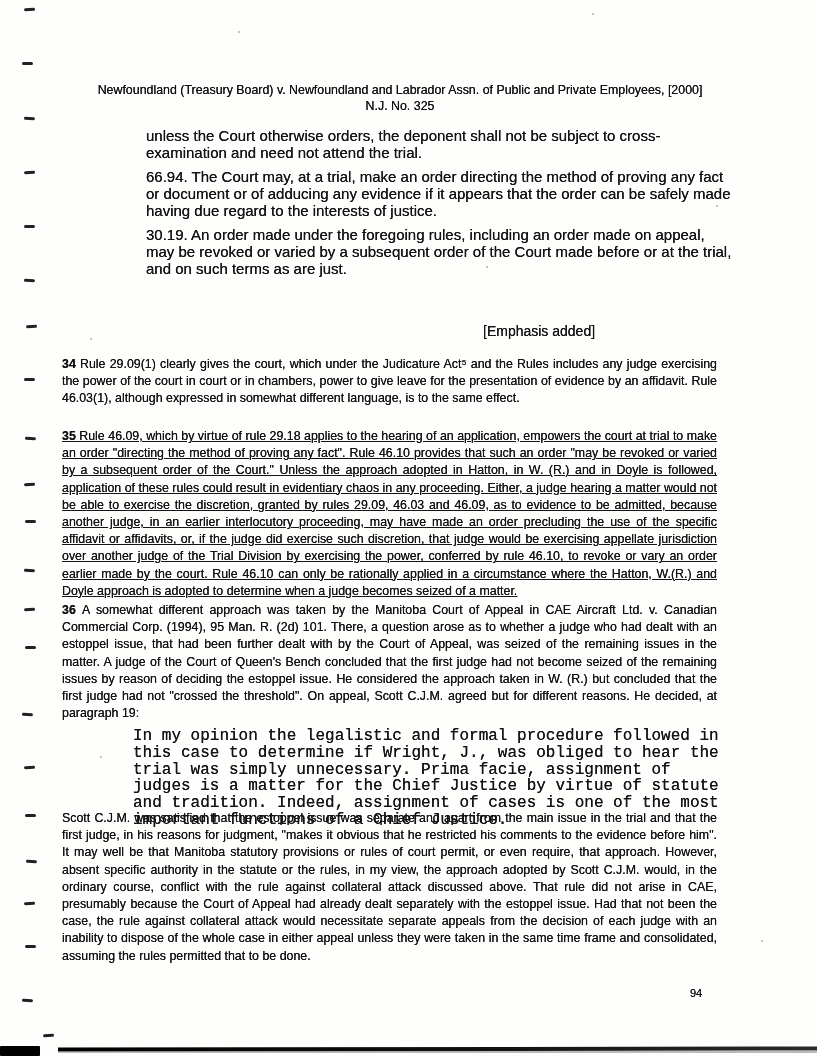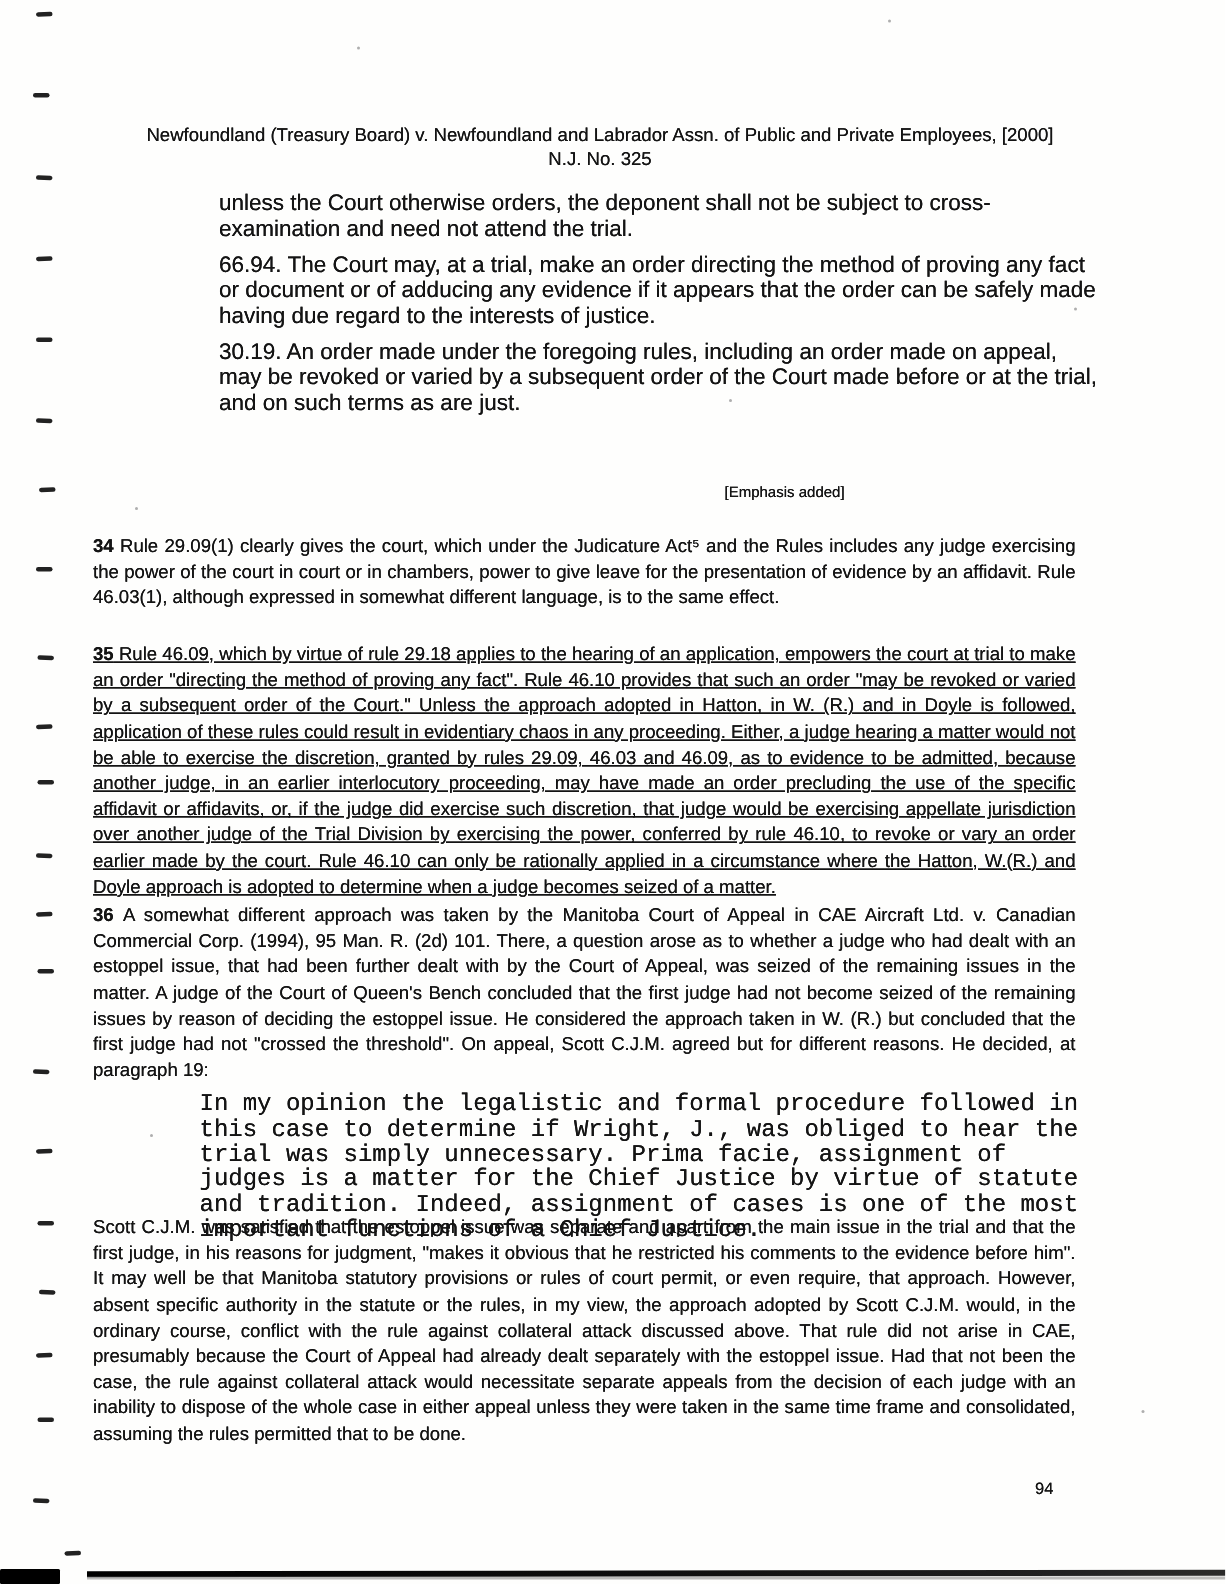--- a/index.html
+++ b/index.html
@@ -38,21 +38,21 @@
     margin-left: 13px;
   }
   .rq1 { top: 128px; }
   .rq2 { top: 169px; }
   .rq3 { top: 227px; }
 
   .emphasis-note {
     position: absolute;
     top: 323px;
     left: 473px;
-    font-size: 10px;
+    font-size: 14px;
     padding-left: 10px;
   }
 
   .body-para {
     position: absolute;
     left: 62px;
     width: 655px;
     font-size: 12.4px;
     line-height: 17.2px;
     text-align: justify;

